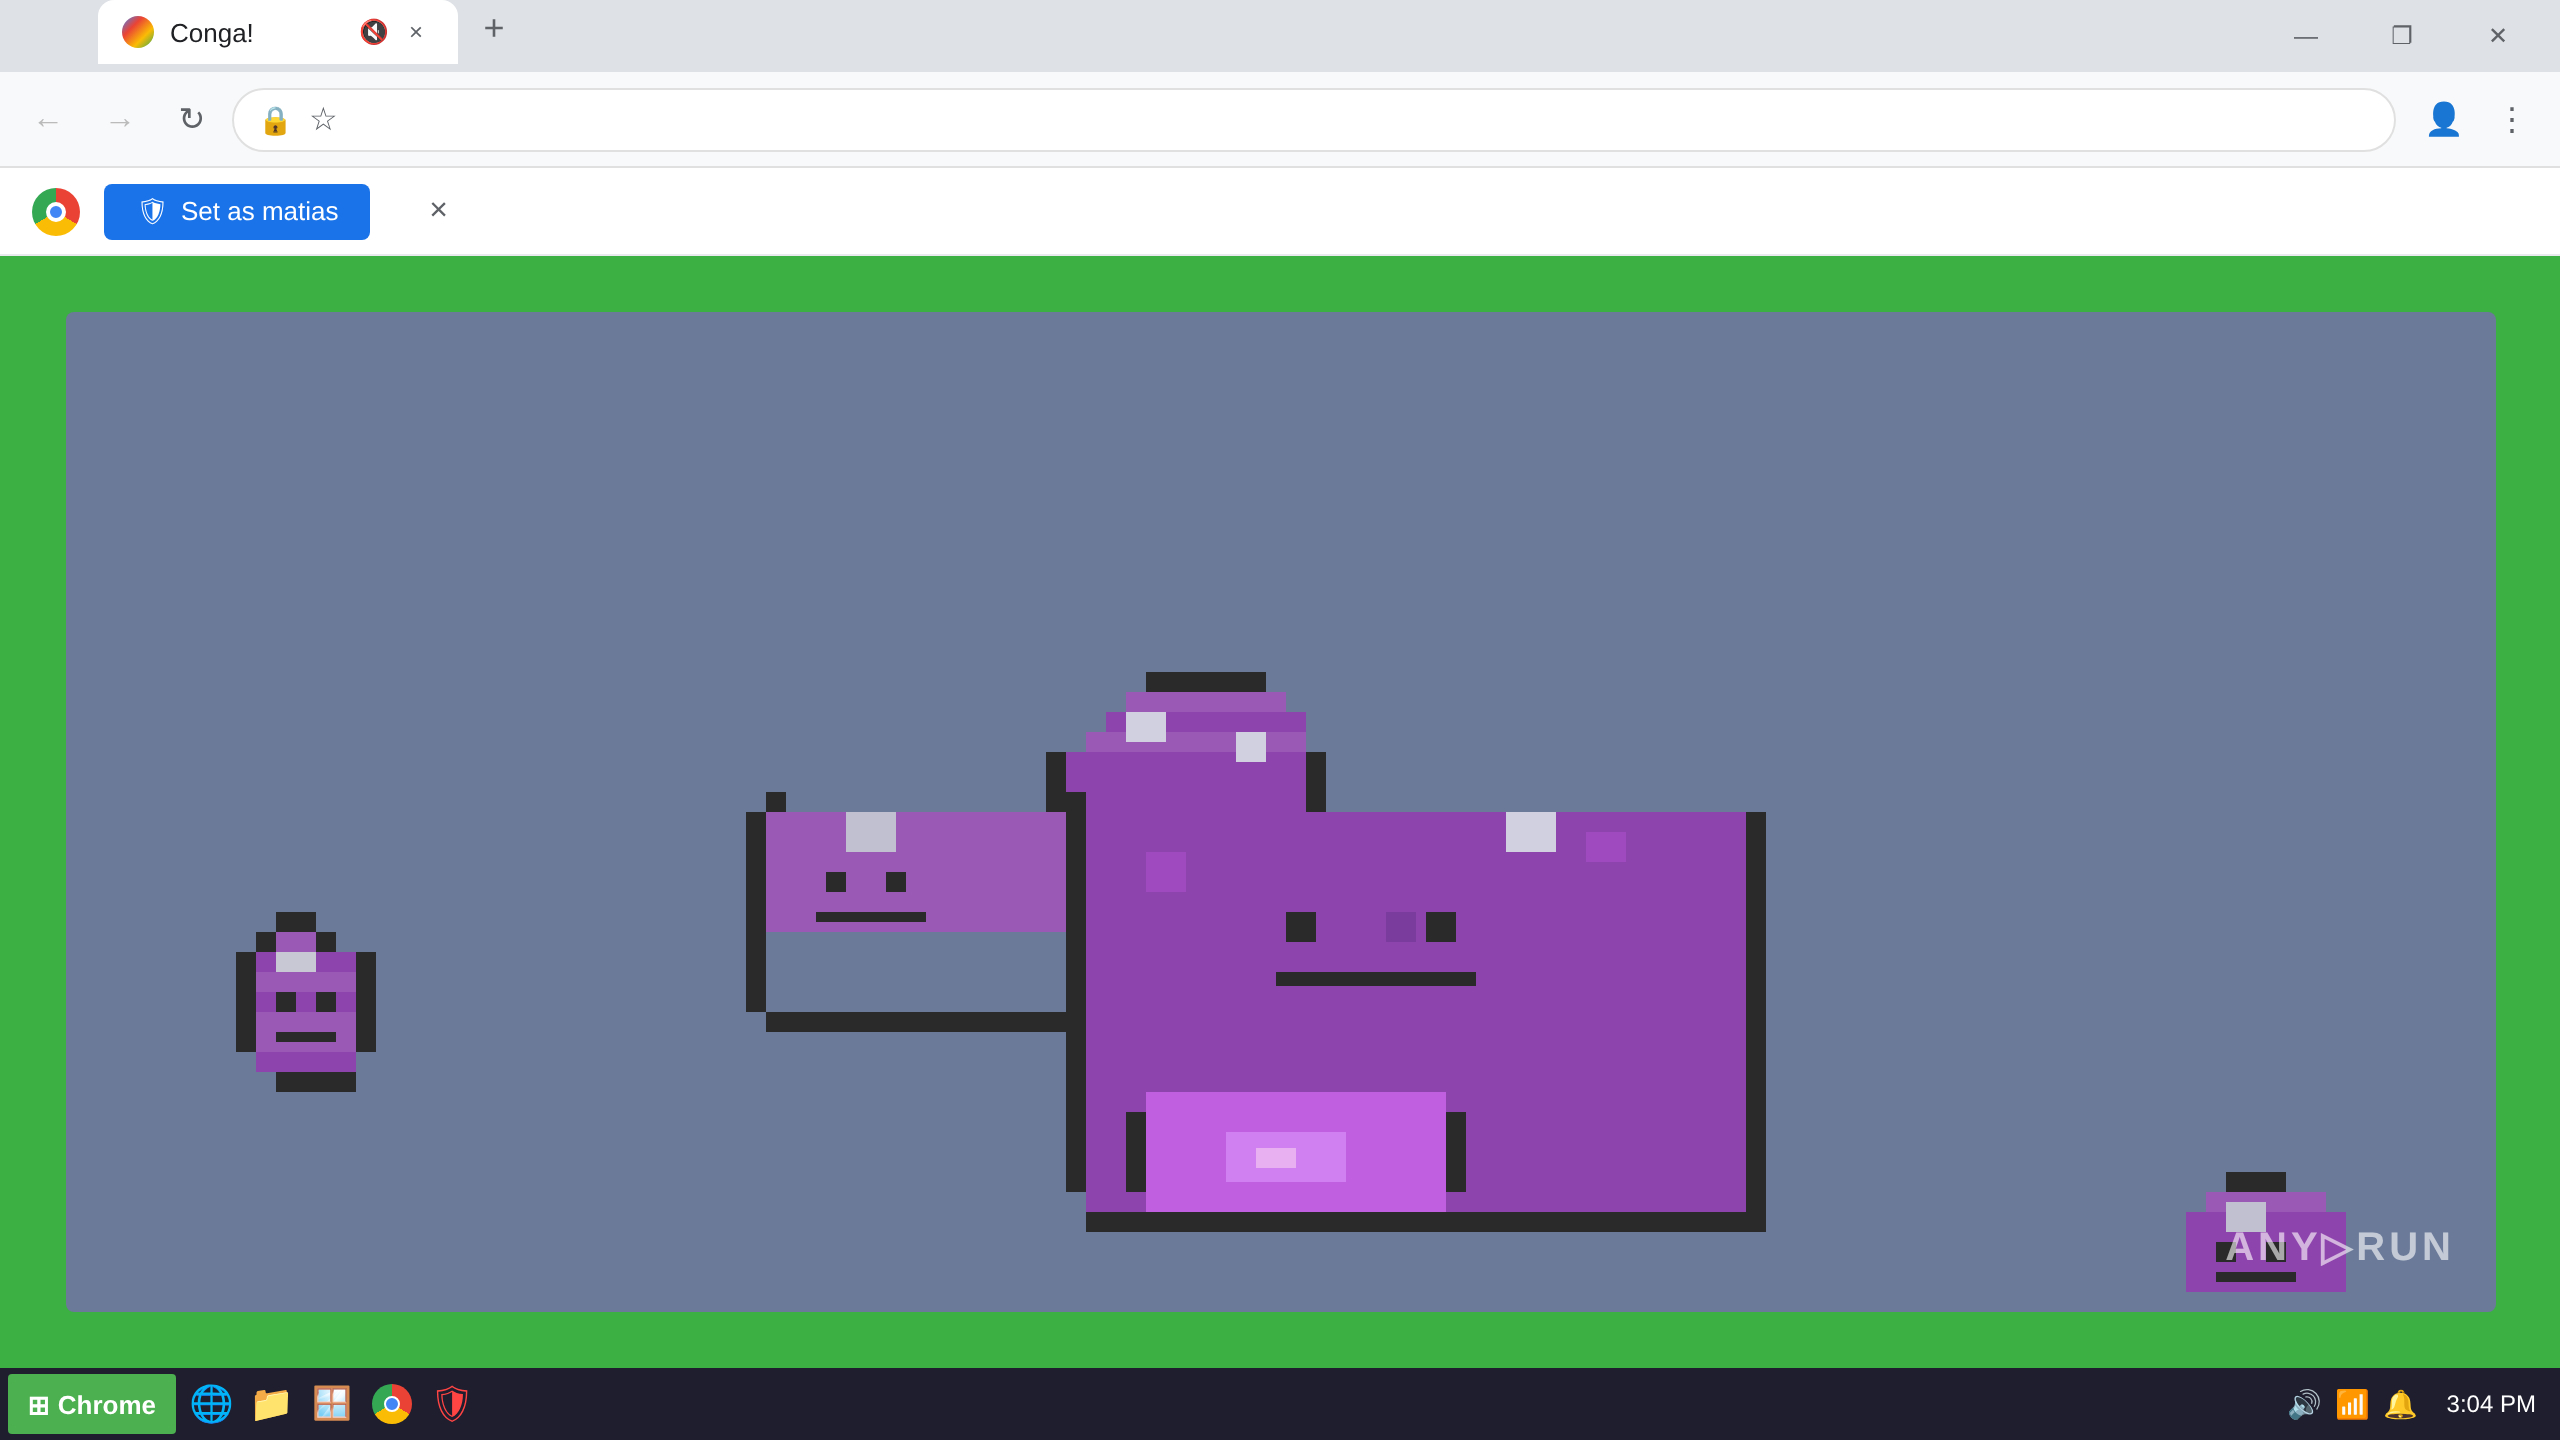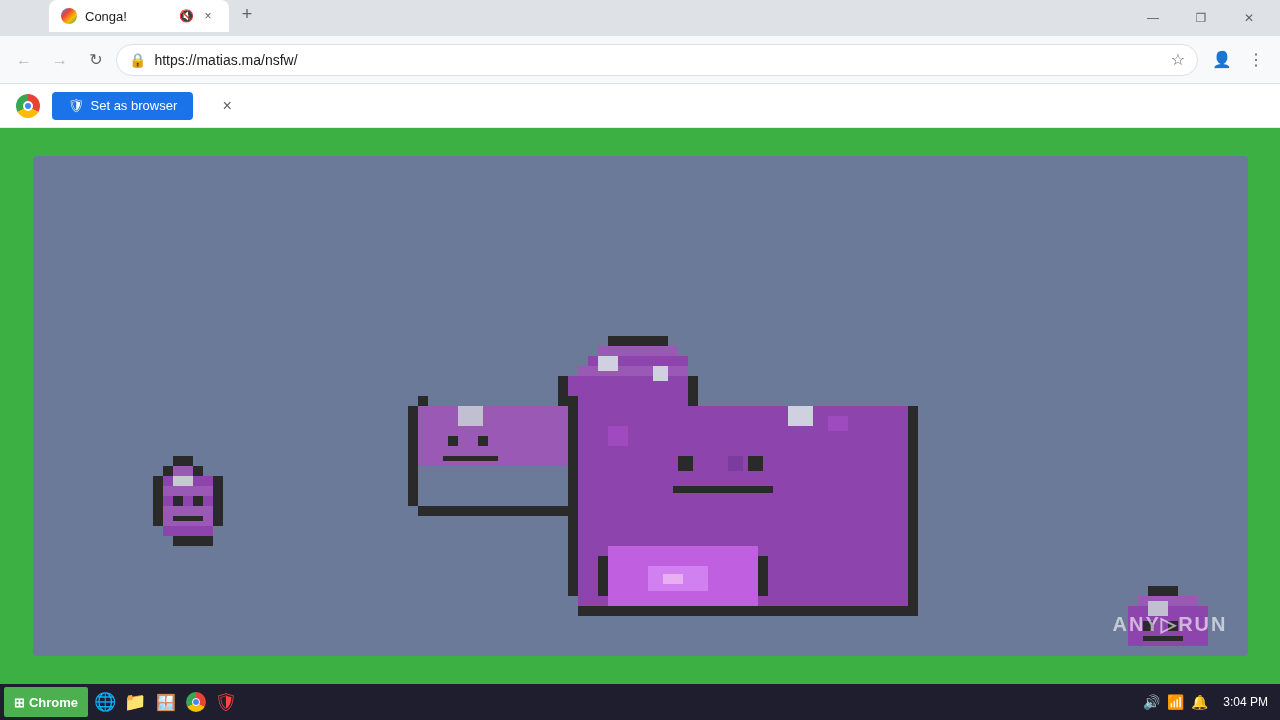--- a/index.html
+++ b/index.html
@@ -33,21 +33,21 @@
 
     
     .default-banner { height: 44px; background: #fff; border-bottom: 1px solid #e8eaed; display: flex; align-items: center; padding: 0 16px; gap: 12px; }
     .chrome-logo { width: 24px; height: 24px; }
     .banner-text { font-size: 13px; color: #202124; flex: 1; }
     .set-default-btn { height: 28px; background: #1a73e8; color: #fff; border: none; border-radius: 4px; padding: 0 16px; font-size: 13px; cursor: pointer; display: flex; align-items: center; gap: 6px; }
     .banner-close { width: 28px; height: 28px; display: flex; align-items: center; justify-content: center; color: #5f6368; cursor: pointer; font-size: 16px; margin-left: 8px; }
 
     
     .page-content { flex: 1; background: #3cb043; overflow: hidden; display: flex; align-items: center; justify-content: center; }
-    .pixel-art-container { width: 1215px; height: 500px; background: #6b7a99; border-radius: 4px; margin: 20px; position: relative; overflow: hidden; display: flex; align-items: center; justify-content: flex-end; }
+    .pixel-art-container { width: 1215px; height: 500px; background: #6b7a99; border-radius: 4px; margin: 20px; position: relative; overflow: hidden; display: flex; align-items: center; justify-content: flex-start; }
 
     
     .taskbar { height: 36px; background: #1e1e2e; display: flex; align-items: center; padding: 0 4px; position: relative; }
     .start-btn { height: 30px; background: #4caf50; color: #fff; border: none; padding: 0 10px; font-size: 13px; font-weight: bold; cursor: pointer; display: flex; align-items: center; gap: 4px; border-radius: 2px; }
     .taskbar-icons { display: flex; align-items: center; gap: 2px; margin-left: 4px; }
     .taskbar-icon { width: 28px; height: 28px; display: flex; align-items: center; justify-content: center; cursor: pointer; border-radius: 2px; }
     .taskbar-right { margin-left: auto; display: flex; align-items: center; gap: 4px; }
     .sys-icons { display: flex; align-items: center; gap: 2px; }
     .sys-icon { color: #ccc; font-size: 14px; width: 22px; height: 28px; display: flex; align-items: center; justify-content: center; cursor: pointer; }
     .clock { color: #fff; font-size: 12px; padding: 0 8px; text-align: left; }
@@ -78,38 +78,37 @@
       <div class="win-btn close">✕</div>
     </div>
   </div>
 
   <div class="address-bar">
     <div class="nav-btn disabled">←</div>
     <div class="nav-btn disabled">→</div>
     <div class="nav-btn">↻</div>
     <div class="omnibox">
       <span class="lock-icon">🔒</span>
-      <span class="url-text">https://matias.ma/nsfw/</span>
       <span class="star-icon">☆</span>
     </div>
     <div class="toolbar-icons">
       <div class="toolbar-icon">👤</div>
       <div class="toolbar-icon">⋮</div>
     </div>
   </div>
 
   <div class="default-banner">
     <div class="chrome-logo">
       <div class="chrome-circle">
         <div class="chrome-inner"></div>
       </div>
     </div>
     <button class="set-default-btn">
       <span>🛡</span>
-      <span>Set as browser</span>
+      <span>Set as matias</span>
     </button>
     <div class="banner-close">×</div>
   </div>
 
   <div class="page-content">
     <div class="pixel-art-container">
 
       <svg width="1180" height="480" viewBox="0 0 1180 480" style="image-rendering:pixelated;">
 
         <rect width="1180" height="480" fill="#6b7a99"></rect>

